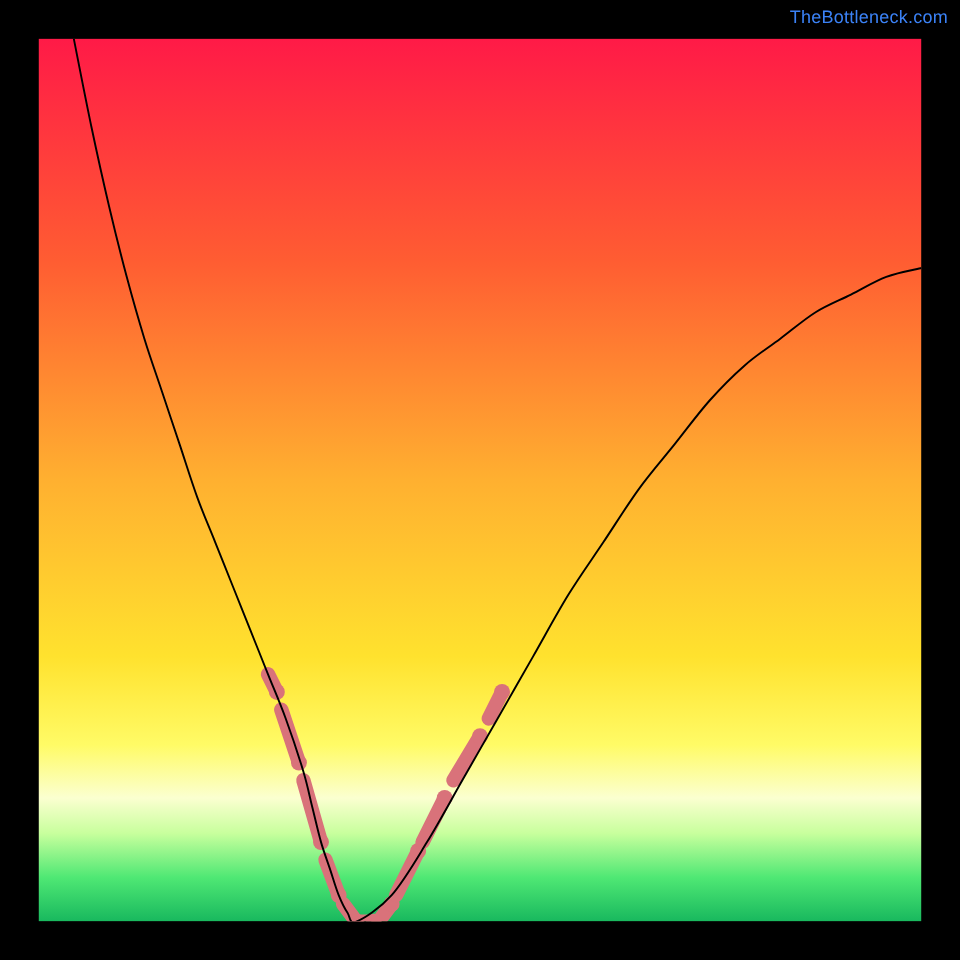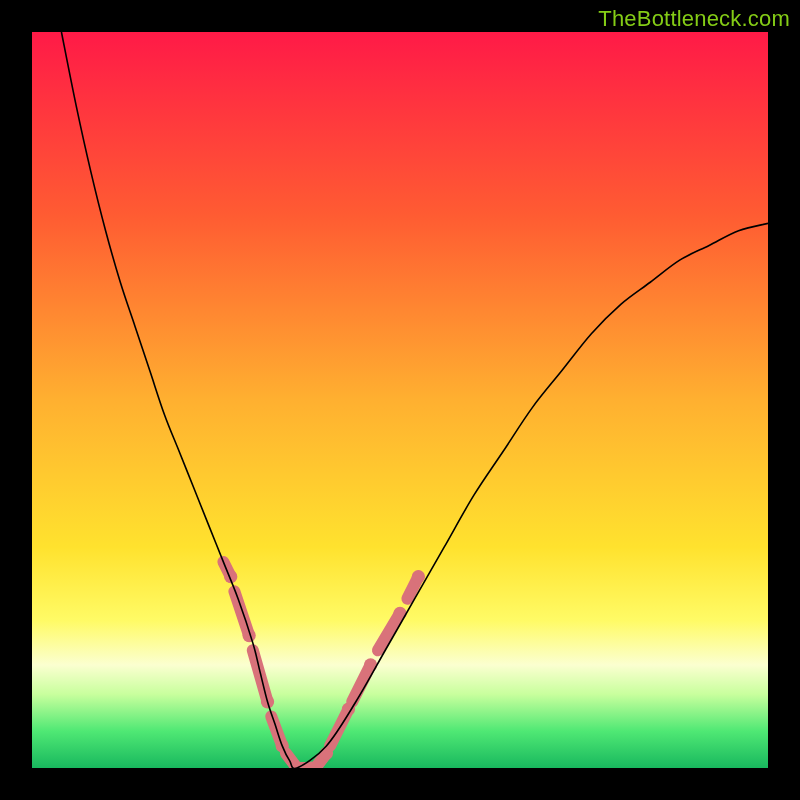--- a/index.html
+++ b/index.html
@@ -29,23 +29,23 @@
   }
   .plot svg {
     display: block;
     width: 736px;
     height: 736px;
   }
   .watermark {
     position: absolute;
     top: 6px;
     right: 10px;
-    font-size: 22px;
+    font-size: 15px;
     font-weight: 500;
-    color: #84cc16;
+    color: #3b82f6;
     letter-spacing: 0.2px;
   }
 </style>
 </head>
 <body>
 
 <div class="frame">
   <div class="plot">
     <svg viewBox="0 0 100 100" preserveAspectRatio="none">
       <defs>

